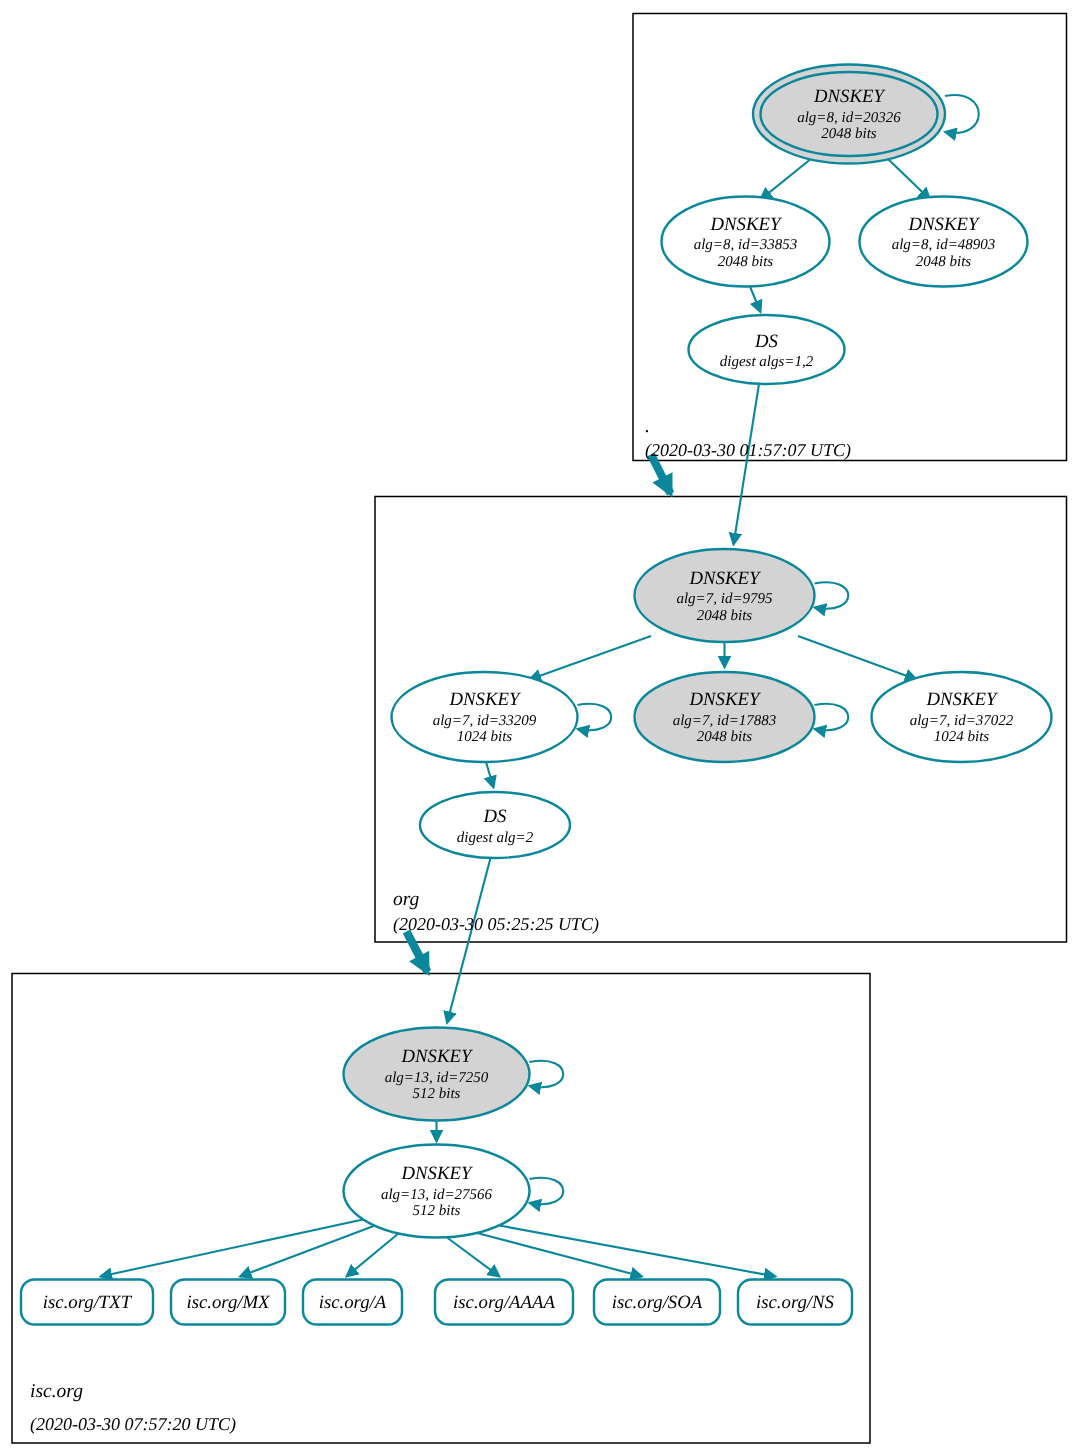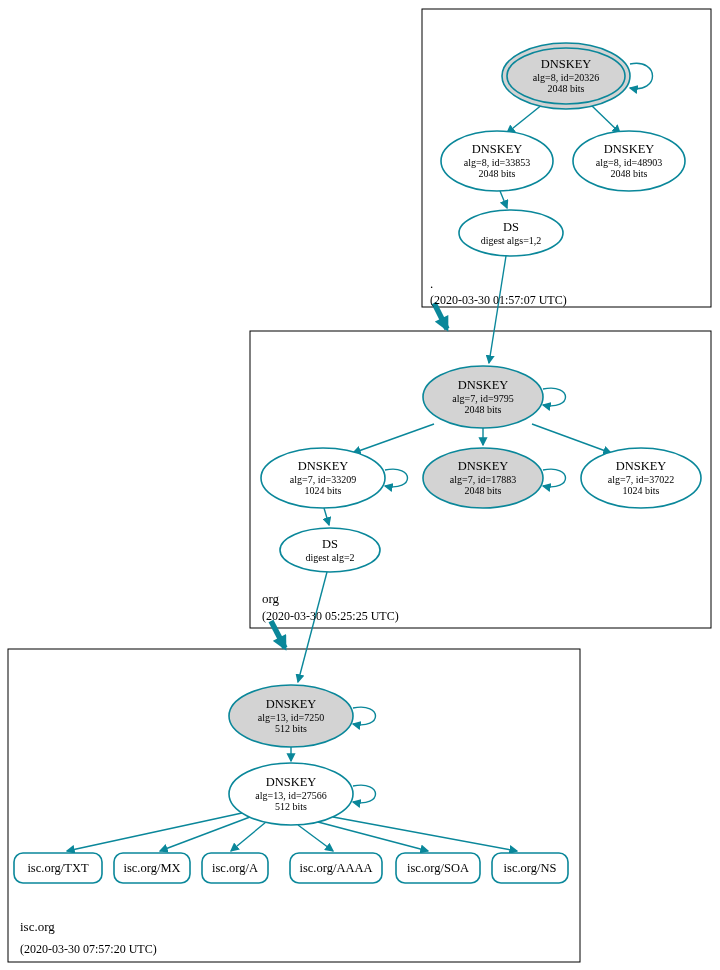--- a/index.html
+++ b/index.html
@@ -5,20 +5,21 @@
   html, body {
     margin: 0;
     padding: 0;
     background: #ffffff;
   }
   .canvas {
     position: relative;
     width: 720px;
     height: 970px;
     background: #ffffff;
+    font-style: italic;
   }
   svg text {
     font-family: "Liberation Serif", "DejaVu Serif", serif;
     fill: #000000;
   }
   .t1 { font-size: 12.5px; text-anchor: middle; }
   .t2 { font-size: 10px;   text-anchor: middle; }
   .rrlabel { font-size: 12.5px; text-anchor: middle; }
   .zl { font-size: 13px; text-anchor: start; }
   .zt { font-size: 12px; text-anchor: start; }

